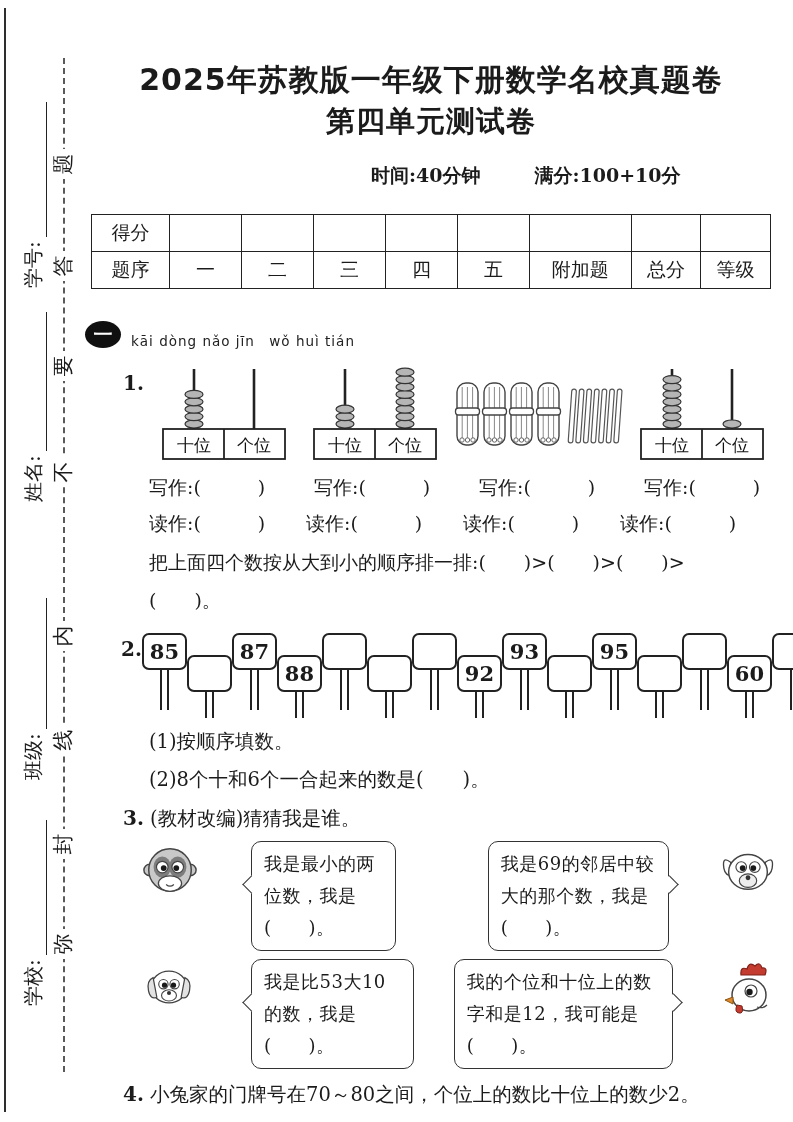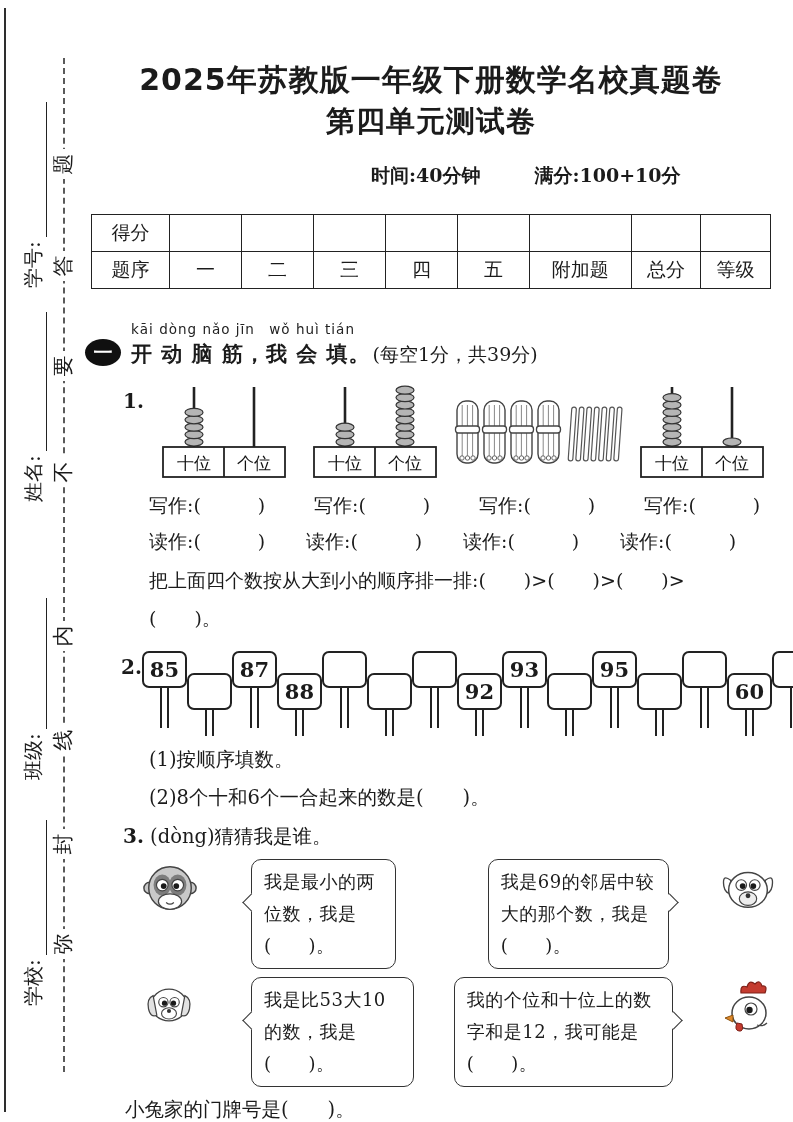--- a/index.html
+++ b/index.html
@@ -161,23 +161,20 @@
       <td>总分</td>
       <td>等级</td>
     </tr>
   </tbody>
     </table>
 
   <div class="sec-header">
     <div class="badge">一</div>
     <div class="sec-body">
       <div class="pinyin">kāi dòng nǎo jīn　wǒ huì tián</div>
-      <div class="sec-line">
-        <span class="sec-title">开 动 脑 筋，我 会 填。</span><span class="sec-points">(每空1分，共39分)</span>
-      </div>
     </div>
   </div>
 
   <div class="q1-row">
     <span class="qnum">1.</span>
     <div class="figures">
       <span class="fig"><svg width="150" height="94" viewBox="0 0 150 94">
             <line x1="45" y1="2" x2="45" y2="62" stroke="#222" stroke-width="2.6"></line>
             <line x1="105" y1="2" x2="105" y2="62" stroke="#222" stroke-width="2.6"></line>
             <ellipse cx="45" cy="57" rx="9" ry="4" fill="#b5b5b5" stroke="#333" stroke-width="1.2"></ellipse>
@@ -354,21 +351,21 @@
           <div class="board"></div>
           <div class="post"></div>
         </div>
       </div>
   </div>
   <div class="subq">(1)按顺序填数。</div>
   <div class="subq">(2)8个十和6个一合起来的数是(　　)。</div>
 
   <div class="q3-head">
     <span class="qnum">3.</span>
-    <span>(dòng)猜猜我是谁。</span>
+    <span>(教材改编)猜猜我是谁。</span>
   </div>
 
   <div class="bubble-row">
     <span class="animal">
       <svg width="58" height="58" viewBox="0 0 60 60">
         <circle cx="9" cy="30" r="6" fill="#c9c9c9" stroke="#444" stroke-width="1.5"></circle>
         <circle cx="51" cy="30" r="6" fill="#c9c9c9" stroke="#444" stroke-width="1.5"></circle>
         <circle cx="30" cy="30" r="22" fill="#c9c9c9" stroke="#444" stroke-width="1.5"></circle>
         <ellipse cx="22" cy="27" rx="9" ry="11" fill="#7d7d7d"></ellipse>
         <ellipse cx="38" cy="27" rx="9" ry="11" fill="#7d7d7d"></ellipse>
@@ -419,15 +416,19 @@
         <ellipse cx="28" cy="36" rx="17" ry="16" fill="#fff" stroke="#444" stroke-width="1.5"></ellipse>
         <path d="M12 38 l-8 3 8 4 z" fill="#e0892a" stroke="#8a5210" stroke-width="1"></path>
         <path d="M16 46 q-3 7 2 8 q5 1 3 -7 z" fill="#c43b2f" stroke="#7e2018" stroke-width="1"></path>
         <circle cx="30" cy="32" r="6" fill="#fff" stroke="#444" stroke-width="1.2"></circle>
         <circle cx="28.5" cy="33" r="3.2" fill="#1a1a1a"></circle>
         <path d="M36 48 q6 2 10 -2" stroke="#444" stroke-width="1.2" fill="none"></path>
       </svg>
     </span>
   </div>
 
+  <div class="q4-line1">
+    <span class="qnum">4.</span>
+    <span>小兔家的门牌号在70～80之间，个位上的数比十位上的数少2。</span>
+  </div>
   <div class="q4-line2">小兔家的门牌号是(　　)。</div>
 
 </div>
 
 </body></html>

